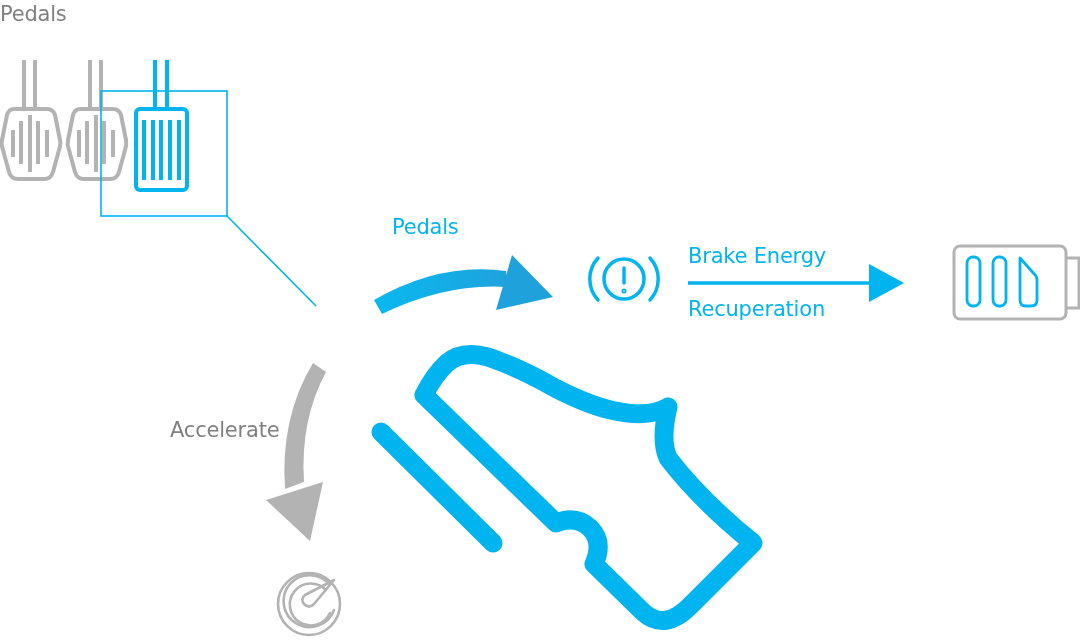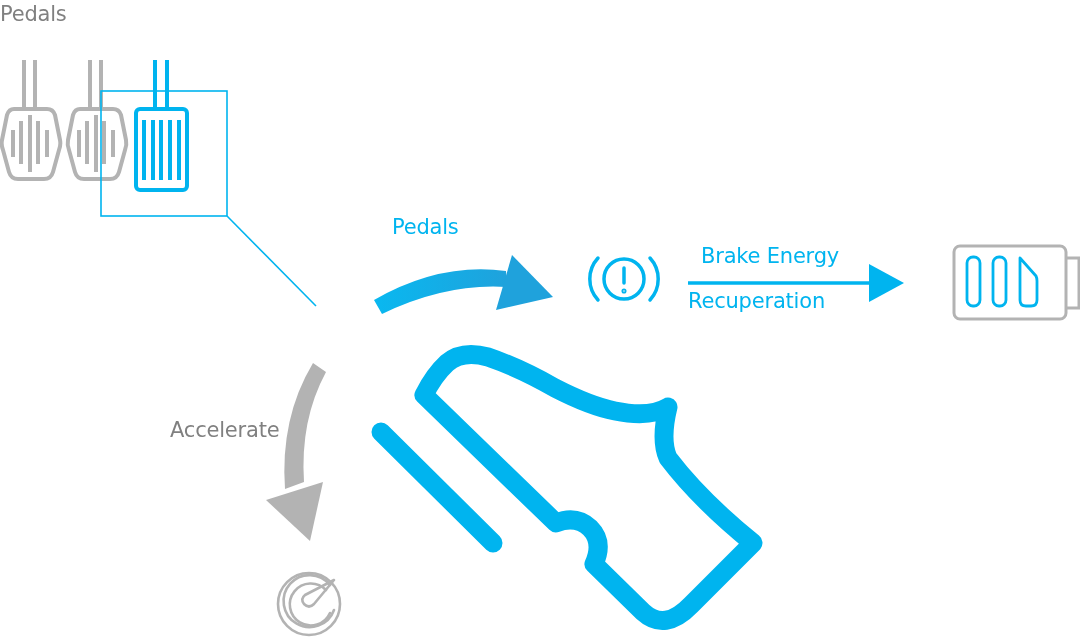--- a/index.html
+++ b/index.html
@@ -98,15 +98,15 @@
   </g>
 
   <g fill="none" stroke="#00b4ef" stroke-width="19" stroke-linecap="round" stroke-linejoin="round">
     <line x1="381" y1="432" x2="493" y2="543"></line>
     <path d="M424,395 Q434,375 447,363 Q462,350 488,357 Q520,368 555,388 Q590,406 615,411 Q650,418 668,407 Q660,440 668,458 Q700,500 753,543 L691,605 Q665,632 643,612 L594,564 Q604,542 590,528 Q576,515 556,523 Z"></path>
   </g>
 </svg>
 
 <div class="lbl gray" style="left:0px; top:4px;">Pedals</div>
 <div class="lbl blue" style="left:392px; top:217px;">Pedals</div>
-<div class="lbl blue" style="left:688px; top:246px;margin-left:13px;">Brake Energy</div>
-<div class="lbl blue" style="left:688px; top:291px;">Recuperation</div>
+<div class="lbl blue" style="left:688px; top:246px;">Brake Energy</div>
+<div class="lbl blue" style="left:688px; top:299px;">Recuperation</div>
 <div class="lbl gray" style="left:170px; top:420px;">Accelerate</div>
 
 </body></html>

